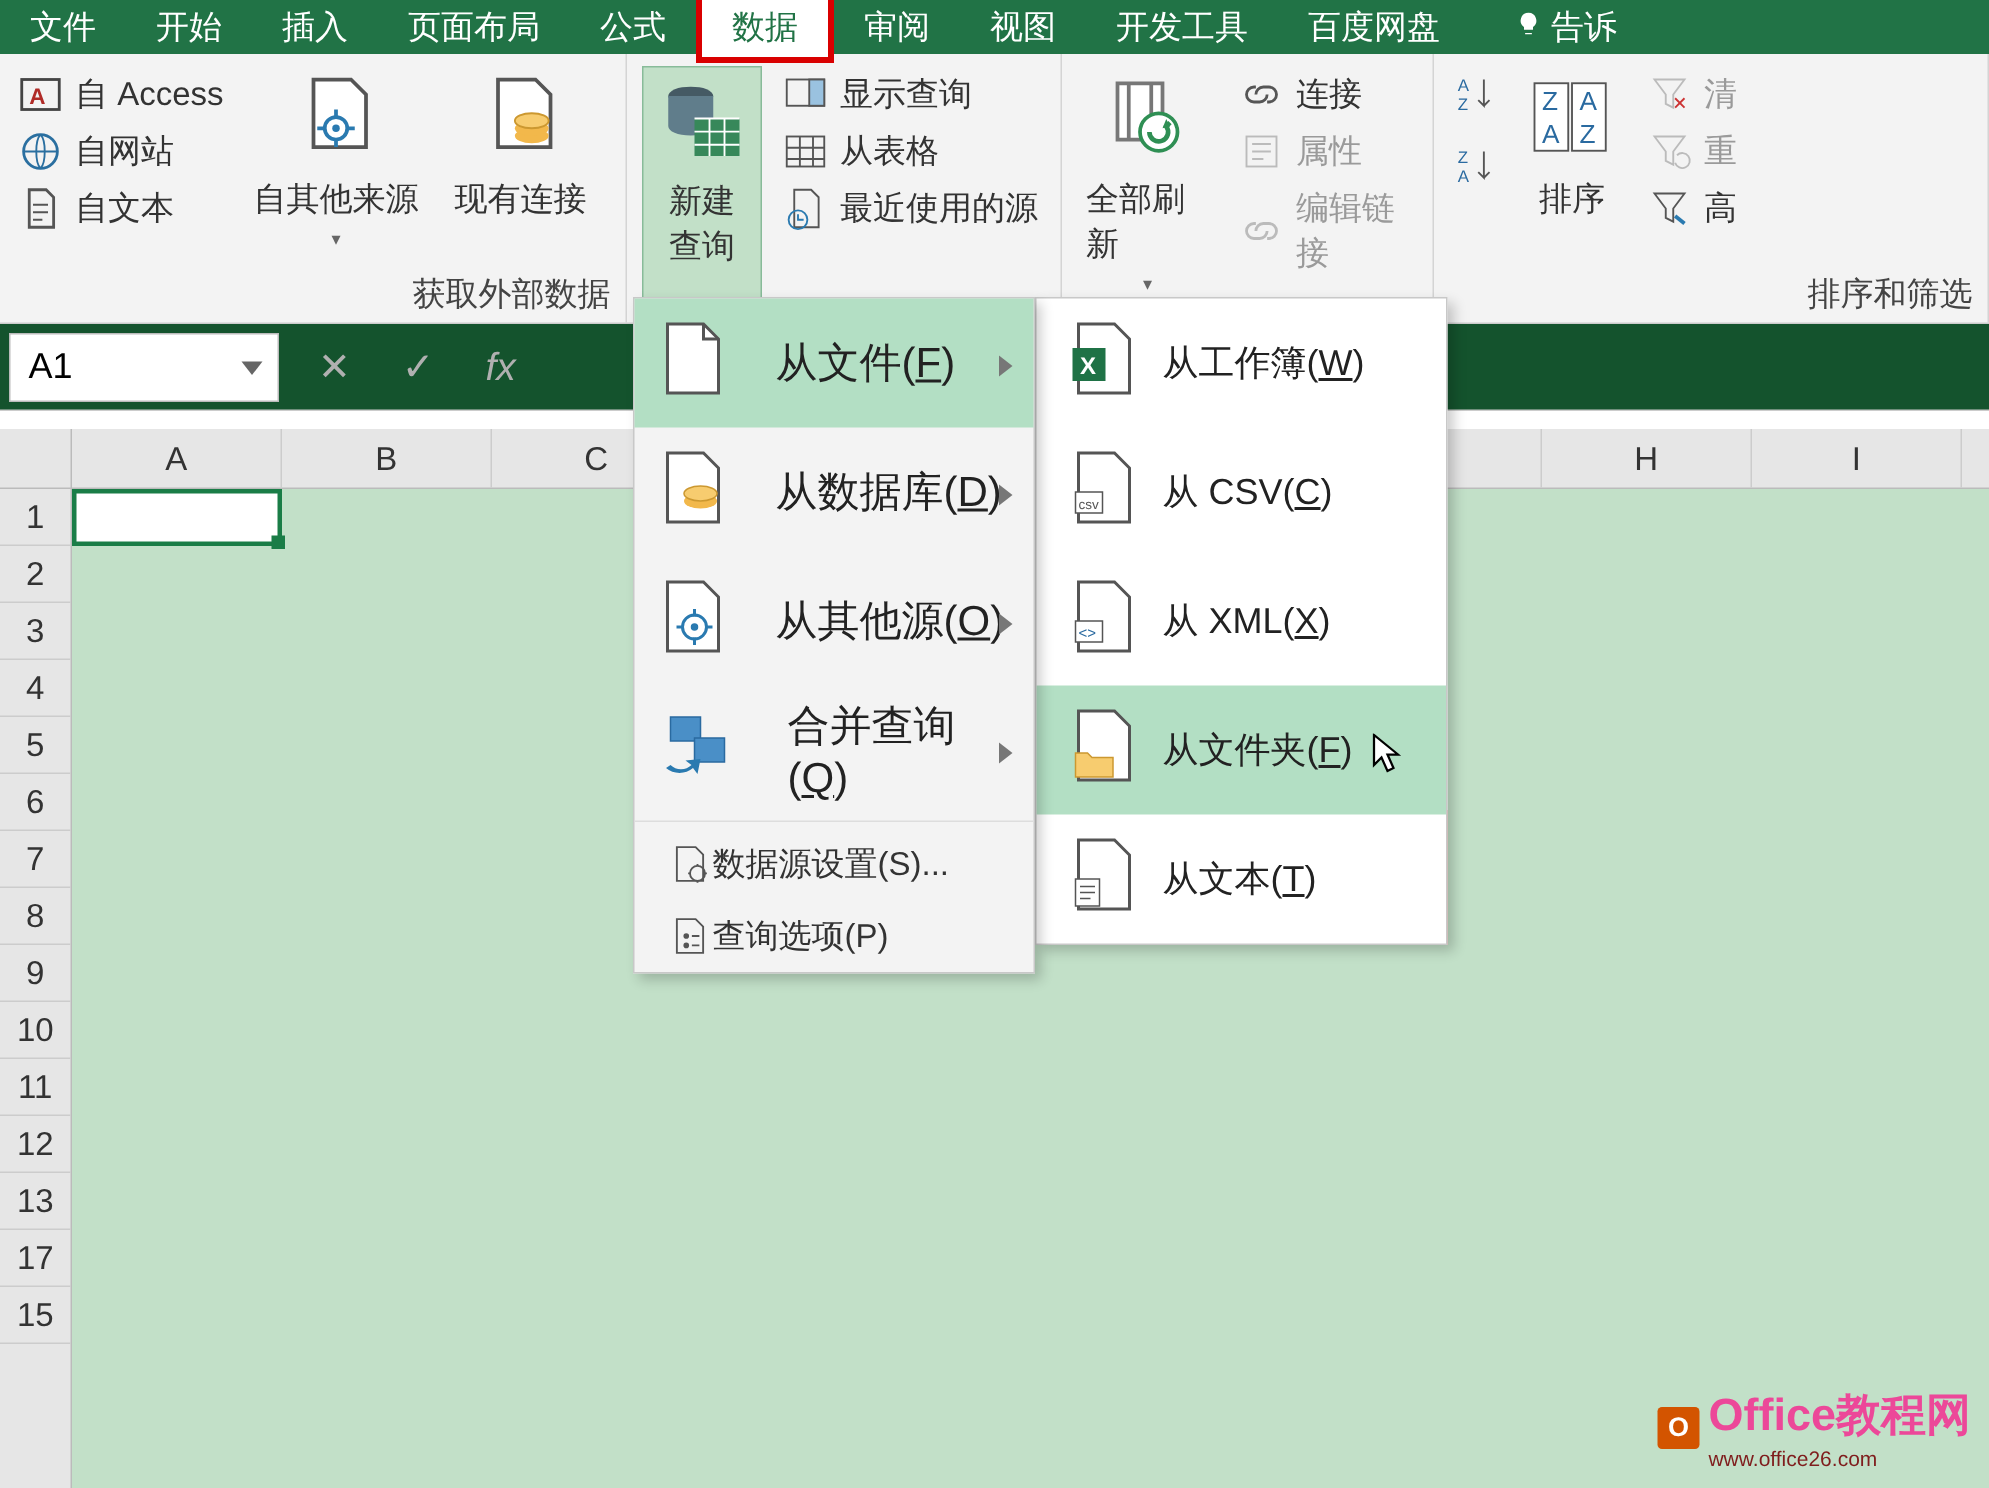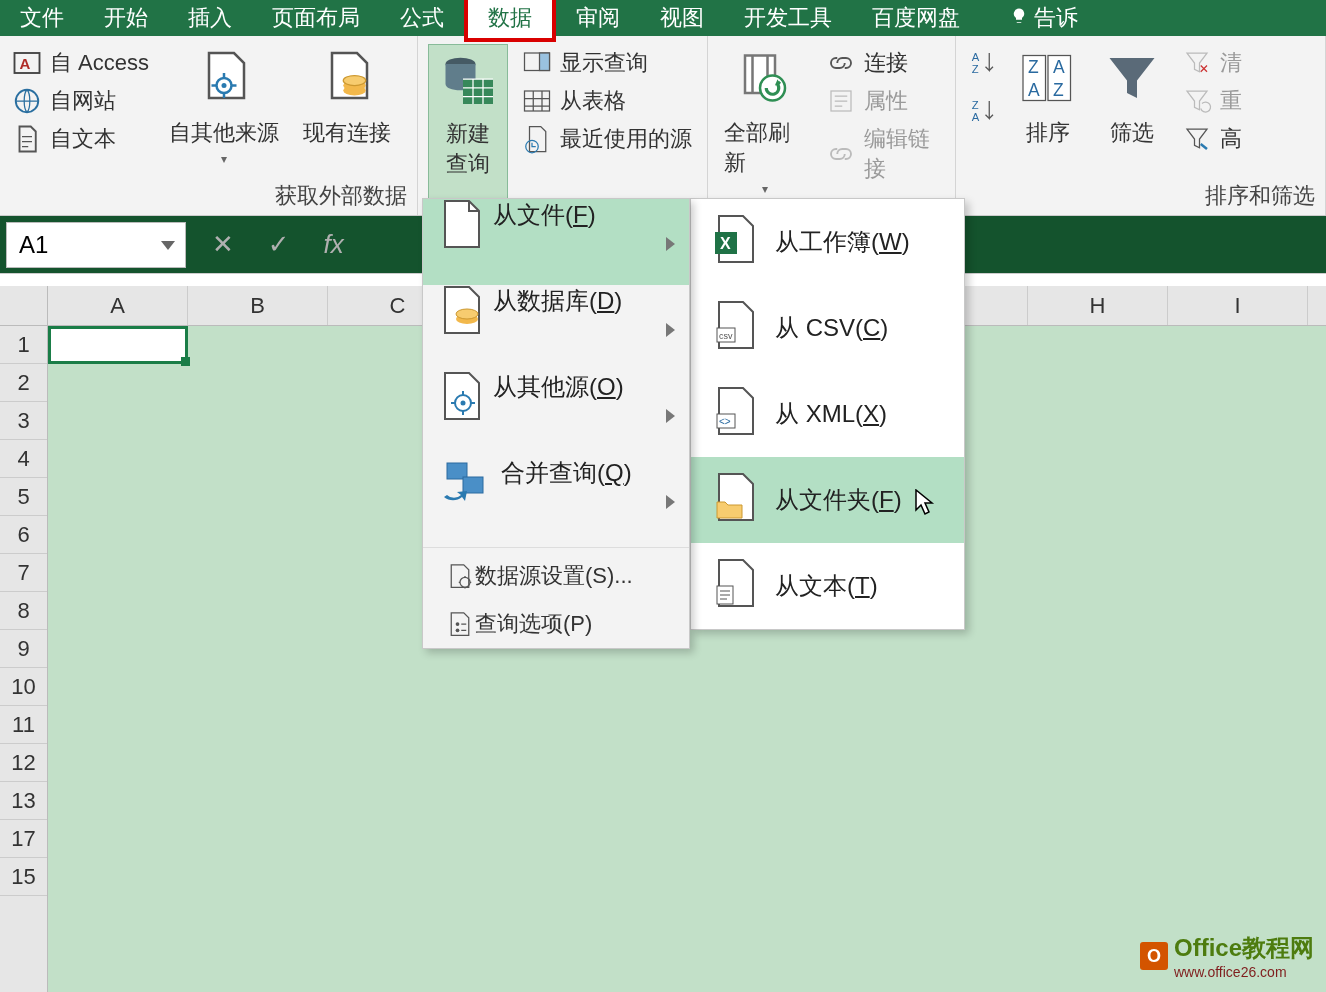--- a/index.html
+++ b/index.html
@@ -98,22 +98,22 @@
     right:-5px; bottom:-5px;
   }
 
   
   .menu1 {
     position:absolute; top:198px; left:422px; width:268px;
     background:#f3f3f3; border:1px solid #c8c8c8; box-shadow:4px 4px 8px rgba(0,0,0,.2);
     z-index:20;
   }
   .menu1-item {
-    display:flex; align-items:flex-start; gap:10px; height:86px;
-    padding:0 14px 0 18px; font-size:24px; color:#222; cursor:pointer;
+    display:flex; align-items:center; gap:34px; height:86px;
+    padding:0 14px 0 18px; font-size:28px; color:#222; cursor:pointer;
     position:relative;
   }
   .menu1-item .arrow {
     position:absolute; right:14px; top:38px;
     border-top:7px solid transparent; border-bottom:7px solid transparent;
     border-left:9px solid #777;
   }
   .menu1-item.highlight {
     box-sizing:border-box;
   }
@@ -141,21 +141,21 @@
 
   .watermark {
     position:absolute; right:12px; bottom:12px; display:flex; align-items:center;
     gap:6px;
   }
   .wm-logo {
     width:28px; height:28px; background:#d35400;
     display:flex; align-items:center; justify-content:center; color:#fff; font-weight:bold;
     font-size:18px; border-radius:3px;
   }
-  .wm-text1 { color:#4d7c0f; font-size:24px; font-weight:bold; }
+  .wm-text1 { color:#ec4899; font-size:30px; font-weight:bold; }
   .wm-text2 { color:#7f1d1d; font-size:14px; font-weight:normal; }
 
   
   .big-btn.active { background:#c2e0c8; border:1px solid #88bb99; }
 
   .u { text-decoration: underline; }
 </style>
 </head>
 <body>
 
@@ -336,28 +336,20 @@
           <svg class="big-icon" viewBox="0 0 48 48">
               <rect x="4" y="6" width="18" height="36" fill="#fff" stroke="#555"></rect>
               <rect x="24" y="6" width="18" height="36" fill="#fff" stroke="#555"></rect>
               <text x="8" y="20" font-size="14" fill="#2a6aa0">Z</text>
               <text x="8" y="38" font-size="14" fill="#2a6aa0">A</text>
               <text x="28" y="20" font-size="14" fill="#2a6aa0">A</text>
               <text x="28" y="38" font-size="14" fill="#2a6aa0">Z</text>
             </svg>
         </span>
         <span>排序</span>
-      </div>
-      <div class="big-btn">
-        <span>
-          <svg class="big-icon" viewBox="0 0 48 48">
-              <path d="M6 8h36l-14 18v14l-8-4V26z" fill="#5a6a78"></path>
-            </svg>
-        </span>
-        <span>筛选</span>
       </div>
       <div class="stack">
         <div class="small-btn disabled">
           <span class="mini-icon"><svg viewBox="0 0 24 24">
                 <path d="M4 4h16l-6 8v7l-4-2v-5z" fill="none" stroke="#bbb"></path>
                 <path d="M15 14l5 5m0-5l-5 5" stroke="#c33"></path>
               </svg></span>
           <span>清</span>
         </div>
         <div class="small-btn disabled">

